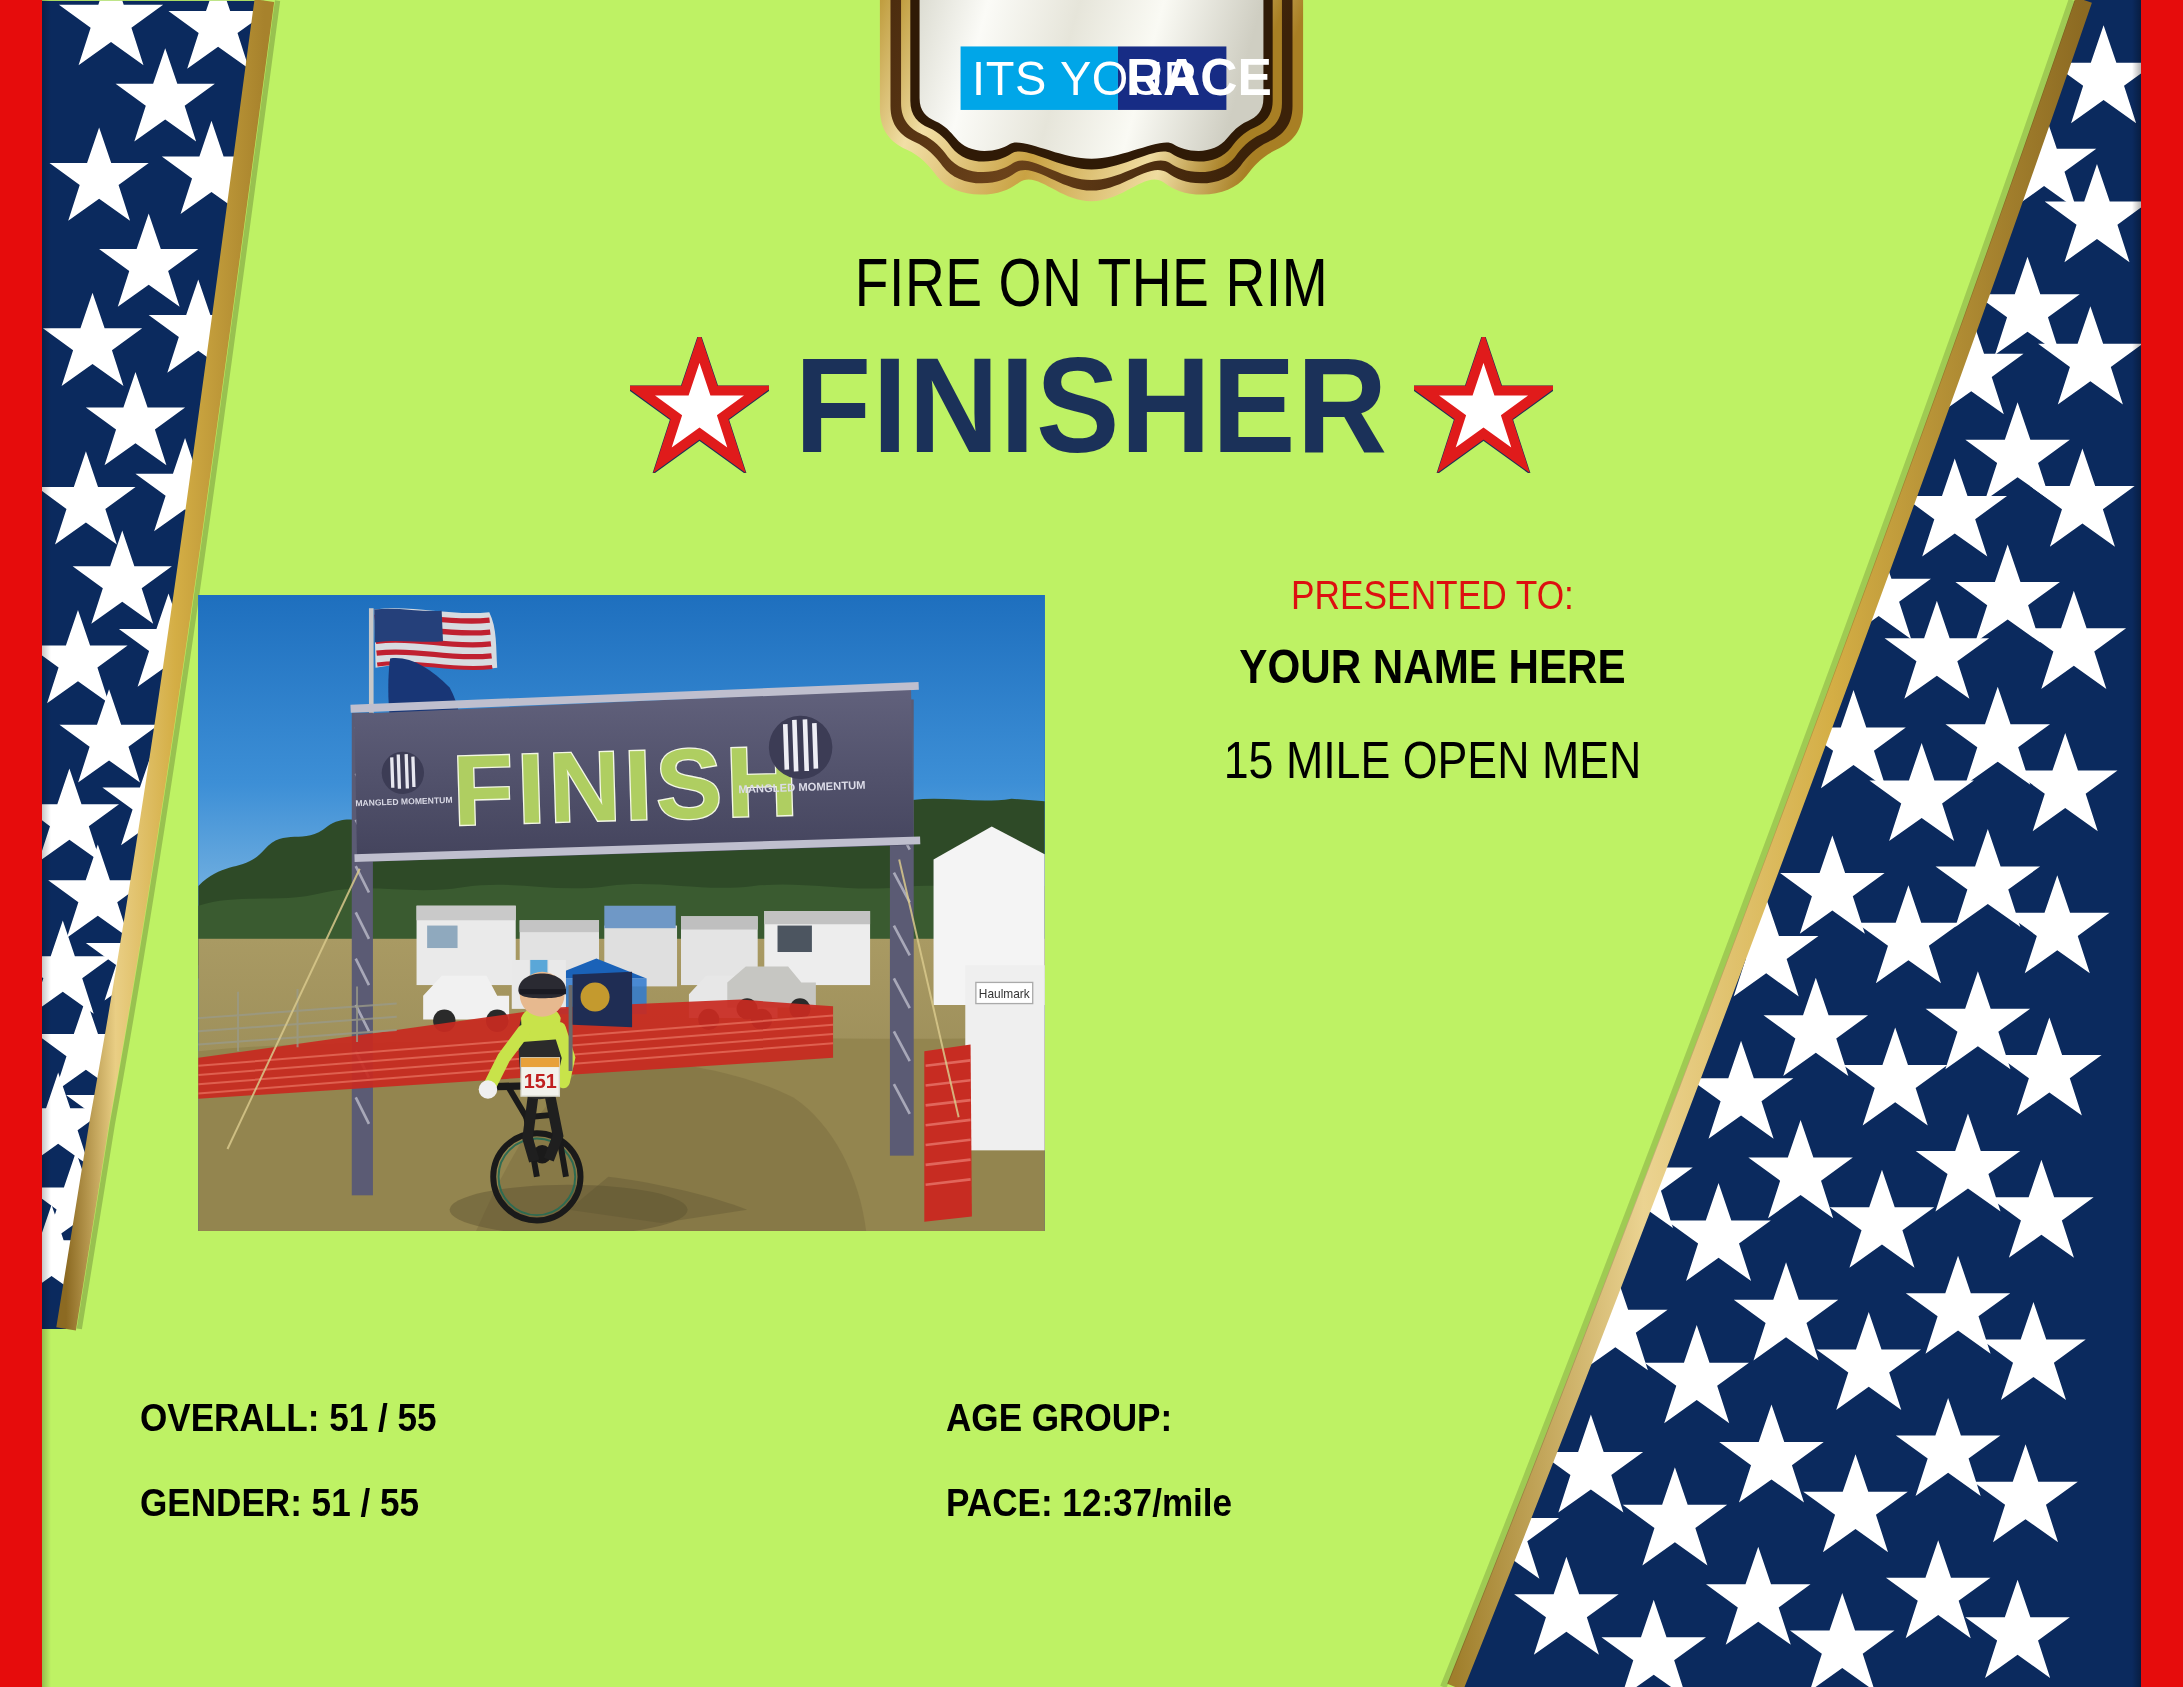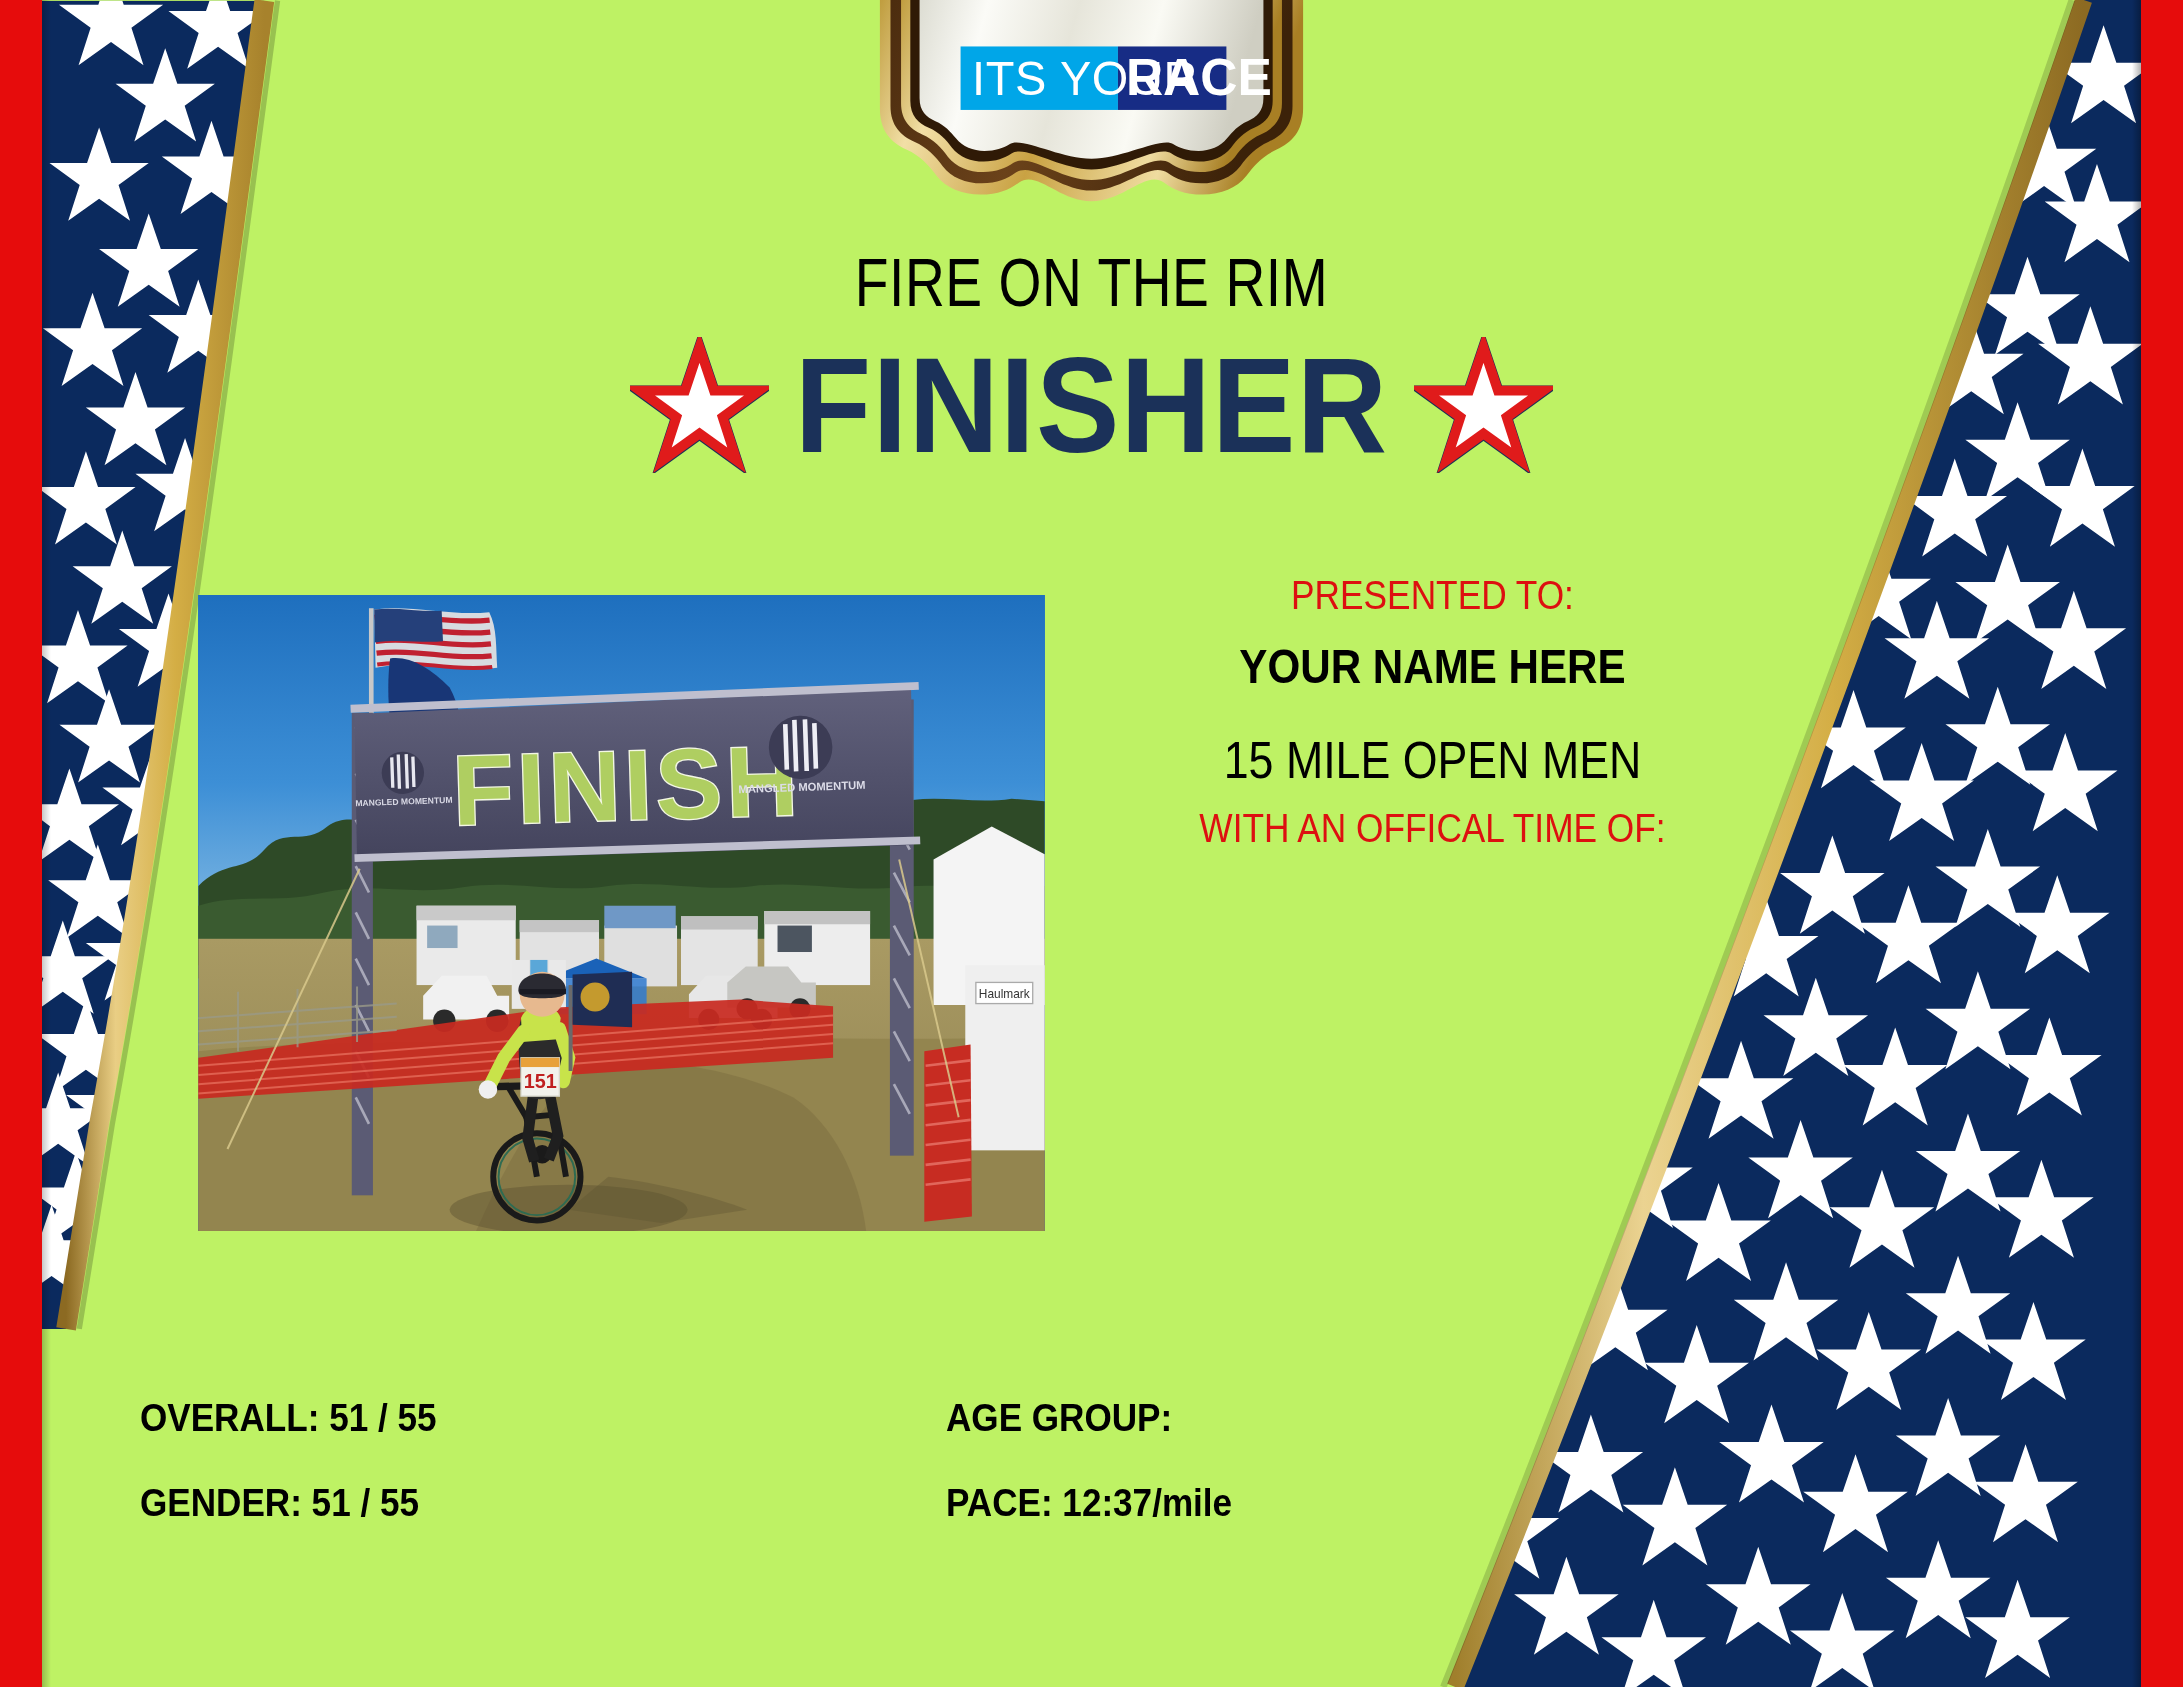--- a/index.html
+++ b/index.html
@@ -517,23 +517,20 @@
     <div class="gap-a"></div>
     <div class="line">
         <span class="black-bold">YOUR NAME HERE</span>
       </div>
     <div class="gap-b"></div>
     <div class="gap-c"></div>
     <div class="line">
         <span class="black-reg">15 MILE OPEN MEN</span>
       </div>
     <div class="gap-d"></div>
-    <div class="line">
-        <span class="red">WITH AN OFFICAL TIME OF:</span>
-      </div>
     <div class="gap-e"></div>
   </div>
 
   <div class="stats">
     <div class="row">
       <div class="stat c1">OVERALL: 51 / 55</div>
       <div class="stat c2">AGE GROUP:</div>
     </div>
     <div class="row">
       <div class="stat c1">GENDER: 51 / 55</div>

